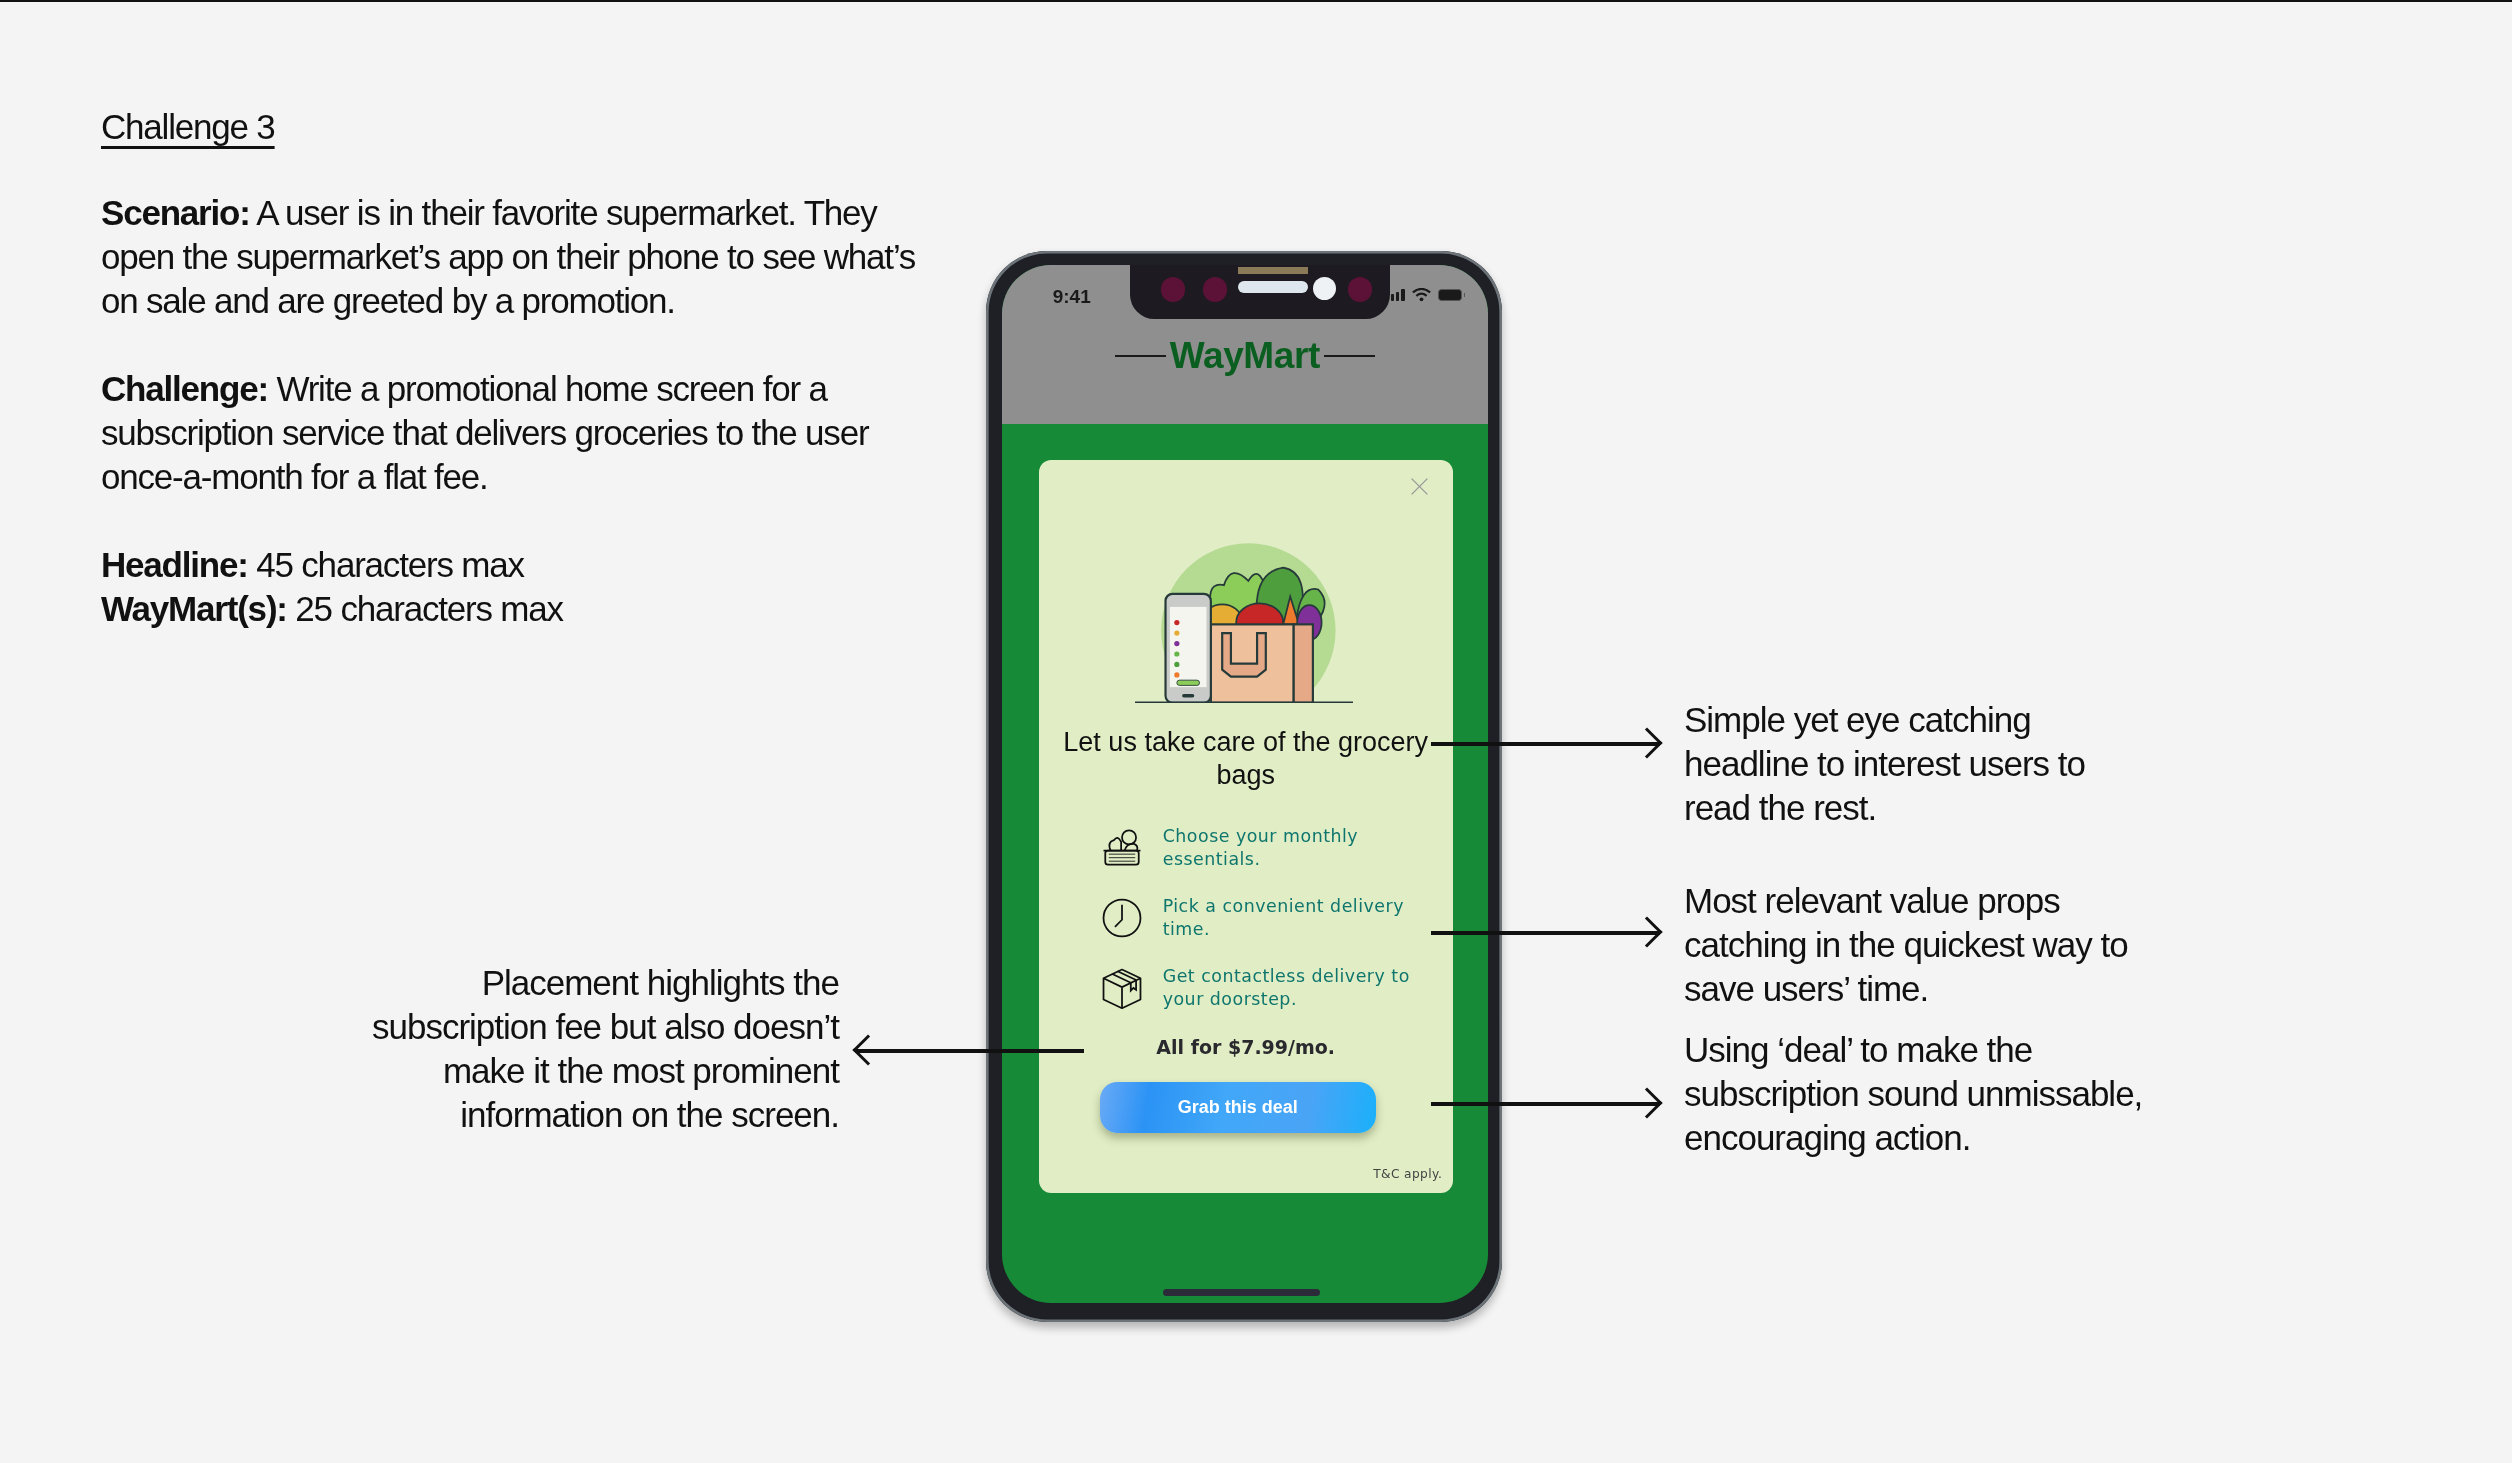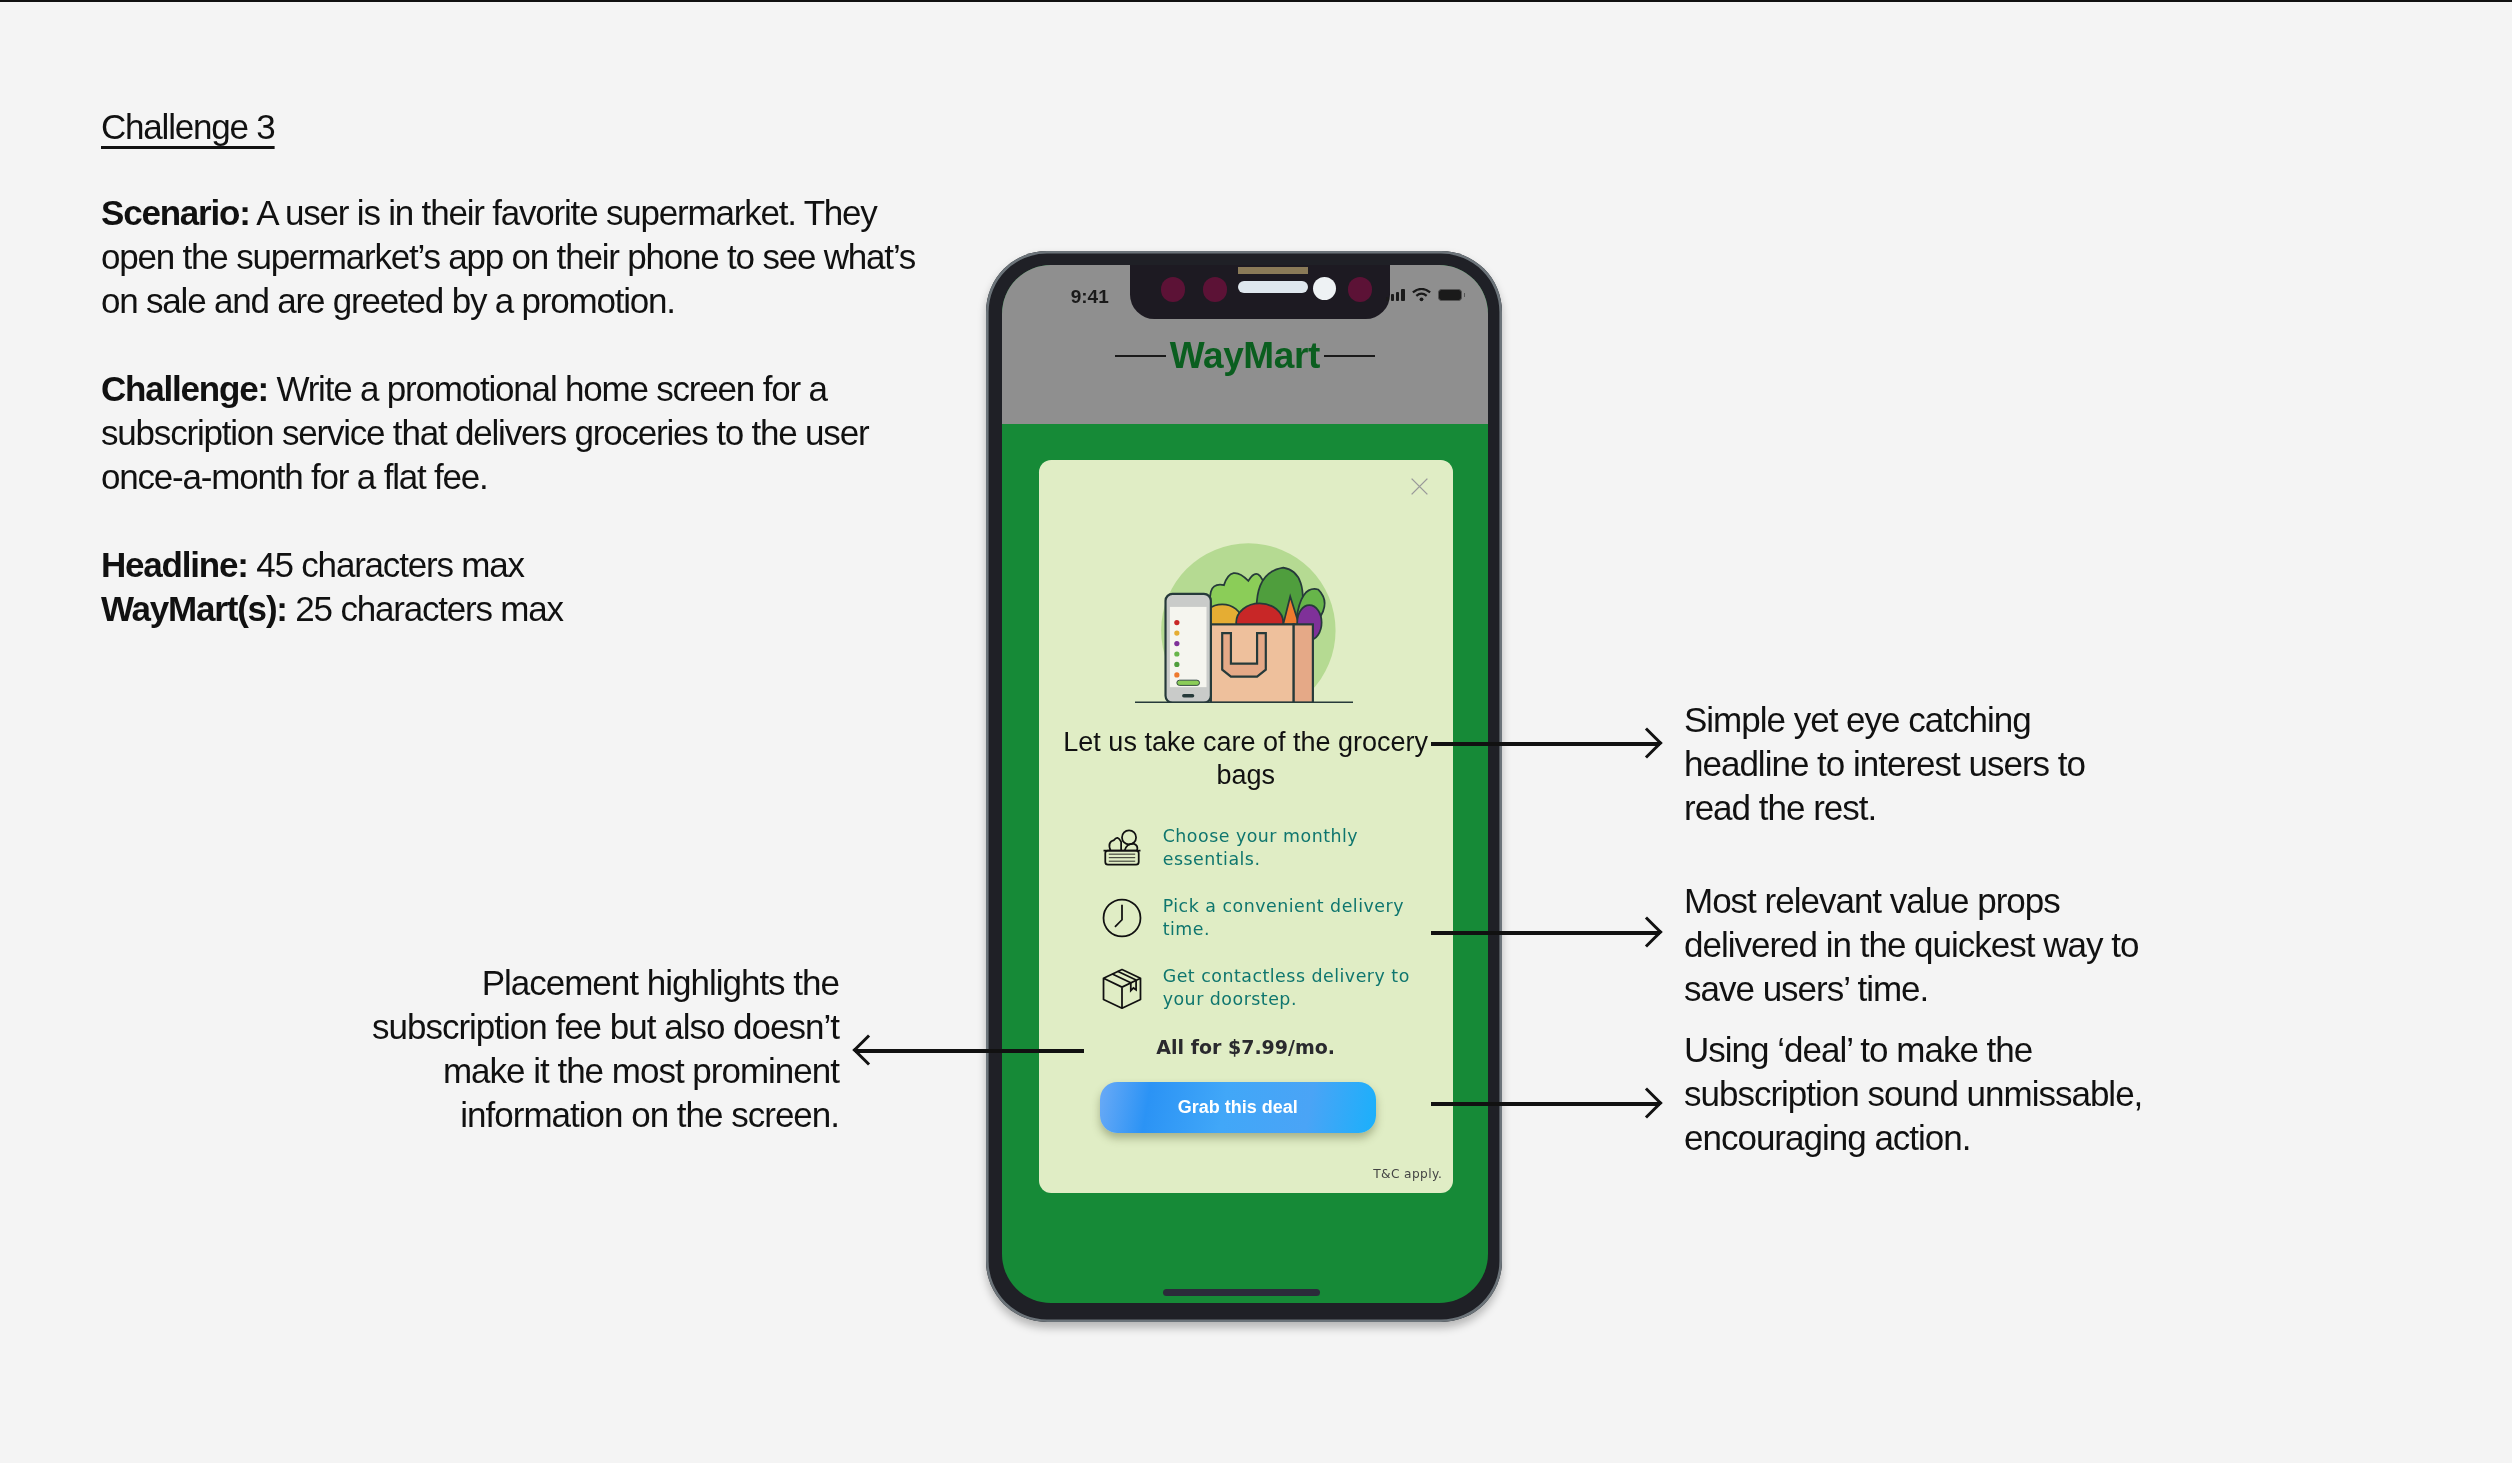--- a/index.html
+++ b/index.html
@@ -44,21 +44,21 @@
   }
   .appbar { position: absolute; left: 0; top: 0; right: 0; height: 159px; background: #8f8f8f; }
   .notch {
     position: absolute; left: 128px; top: 0; width: 260px; height: 54px;
     background: #1d1a22; border-radius: 0 0 24.4px 24.4px;
   }
   .notch .dot { position: absolute; top: 12.2px; width: 24.4px; height: 24.4px; border-radius: 50%; background: #5c1236; }
   .notch .speaker { position: absolute; left: 108px; top: 15.7px; width: 70px; height: 12.2px; border-radius: 6.1px; background: #dfe7ee; }
   .notch .speaker-top { position: absolute; left: 108px; top: 1.7px; width: 70px; height: 7px; background: #8a7a58; }
   .notch .cam { position: absolute; left: 183px; top: 12.2px; width: 23px; height: 23px; border-radius: 50%; background: #eef2f4; }
-  .status-time { position: absolute; left: 51px; top: 21px; font-size: 19px; font-weight: bold; color: #1a1a1a; margin-left: 18px; }
+  .status-time { position: absolute; left: 51px; top: 21px; font-size: 19px; font-weight: bold; color: #1a1a1a; }
   .status-icons { position: absolute; right: 26px; top: 23px; display: flex; align-items: center; gap: 7px; }
   .signal { display: flex; align-items: flex-end; gap: 1.7px; height: 12.2px; }
   .signal span { width: 3.5px; background: #1a1a1a; border-radius: 0.9px; }
   .battery { width: 24.4px; height: 11.3px; border: 1.7px solid #555; border-radius: 3.5px; background: #1a1a1a; position: relative; }
   .battery::after { content:""; position:absolute; right:-4.4px; top:2.6px; width:1.7px; height:4.4px; background:#555; }
   .brand-row { position: absolute; left: 0; right: 0; top: 70px; display: flex; justify-content: center; align-items: center; gap: 4px; }
   .brand-row .rule { width: 51px; height: 1.7px; background: #1a1a1a; }
   .brand { font-size: 37px; font-weight: bold; color: #0a5e1f; letter-spacing: -0.4px; }
 
   .card {
@@ -202,20 +202,20 @@
     </div>
 
     <div class="home-ind"></div>
   </div>
 </div>
 
 <div class="arrow right" style="left:1431px; top:742px; width:229px;"></div>
 <div class="note" style="left:1684px; top:698px; width:454px;">Simple yet eye catching headline to interest users to read the rest.</div>
 
 <div class="arrow right" style="left:1431px; top:931px; width:229px;"></div>
-<div class="note" style="left:1684px; top:879px; width:471px;">Most relevant value props delivered in the quickest way to save users’ time.</div>
+<div class="note" style="left:1684px; top:879px; width:471px;">Most relevant value props catching in the quickest way to save users’ time.</div>
 
 <div class="arrow right" style="left:1431px; top:1102px; width:229px;"></div>
 <div class="note" style="left:1684px; top:1028px; width:506px;">Using ‘deal’ to make the subscription sound unmissable, encouraging action.</div>
 
 <div class="arrow left" style="left:855px; top:1049px; width:229px;"></div>
 <div class="note left" style="left:340px; top:961px; width:499px;">Placement highlights the subscription fee but also doesn’t make it the most prominent information on the screen.</div>
 
 
 </body></html>

